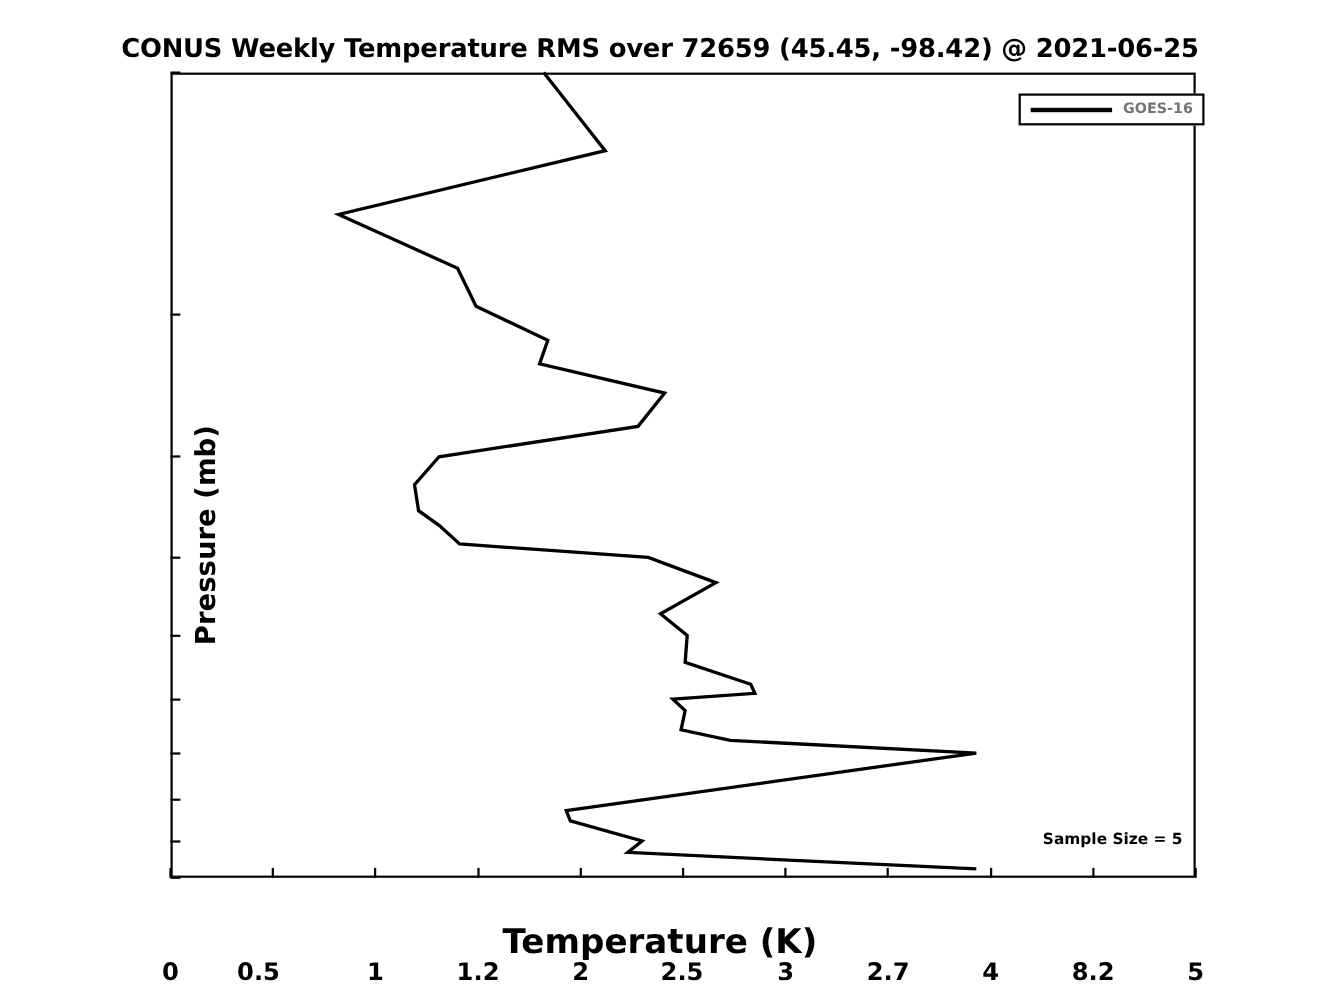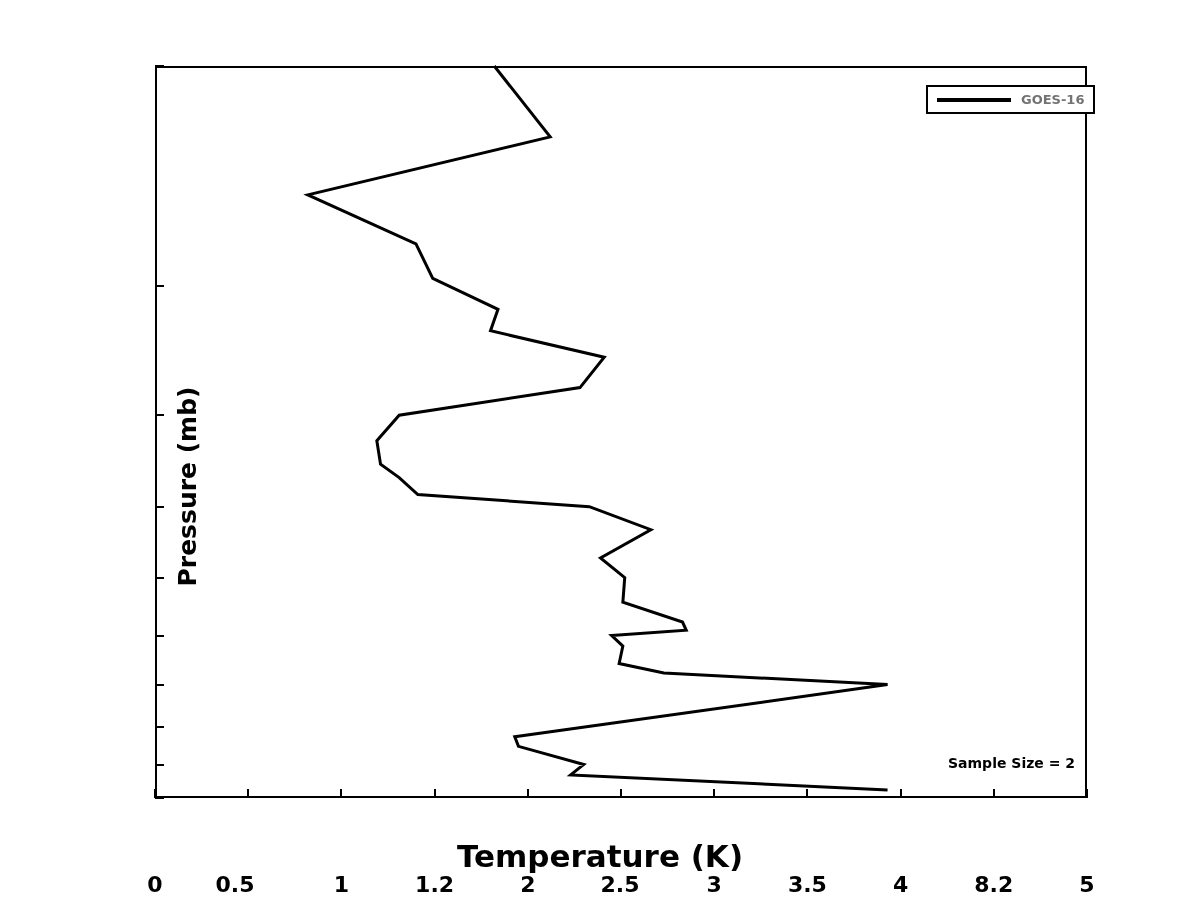--- a/index.html
+++ b/index.html
@@ -43,36 +43,37 @@
     position:absolute;left:793px;top:689px;
     font-family:"DejaVu Sans",sans-serif;font-weight:bold;font-size:14px;
     color:#000;white-space:nowrap;
   }
 </style>
 </head>
 <body>
 
 <div id="stage">
 
+  <div id="chart-title">CONUS Weekly Temperature RMS over 72659 (45.45, -98.42) @ 2021-06-25</div>
 
   <div id="plot-area">
     <div id="plot-frame"></div>
 
     <svg id="series-svg" viewBox="0 0 932 732" preserveAspectRatio="none">
         <polyline points="339.25,0.00 395.17,70.94 152.85,128.90 260.96,177.90 277.74,212.31 342.98,243.34 335.52,264.78 449.22,291.29 424.99,321.59 244.18,349.25 221.82,374.70 225.54,398.26 244.18,411.60 262.82,428.56 434.31,440.71 495.82,463.70 445.50,491.98 469.73,511.65 467.86,536.11 527.51,556.08 531.24,564.26 456.68,569.61 467.86,580.03 464.14,597.49 508.87,607.05 732.55,618.61 359.75,670.84 363.48,680.33 428.72,698.51 415.67,708.93 732.55,723.95" fill="none" stroke="#000000" stroke-width="3" stroke-linejoin="miter" stroke-linecap="butt"></polyline>
       </svg>
 
     <div id="yaxis-label">Pressure (mb)</div>
 
     <div id="legend">
       <span id="legend-swatch"></span>
       <span id="legend-label">GOES-16</span>
     </div>
 
-    <div id="sample-size">Sample Size = 2</div>
+    <div id="sample-size">Sample Size = 5</div>
   <div class="tick-mark ytick-mark" style="top: -1px;"></div>
       <div class="tick-mark ytick-mark" style="top: 219.354px;"></div>
       <div class="tick-mark ytick-mark" style="top: 348.253px;"></div>
       <div class="tick-mark ytick-mark" style="top: 439.708px;"></div>
       <div class="tick-mark ytick-mark" style="top: 510.646px;"></div>
       <div class="tick-mark ytick-mark" style="top: 568.607px;"></div>
       <div class="tick-mark ytick-mark" style="top: 617.612px;"></div>
       <div class="tick-mark ytick-mark" style="top: 660.062px;"></div>
       <div class="tick-mark ytick-mark" style="top: 697.506px;"></div>
       <div class="tick-mark ytick-mark" style="top: 731px;"></div>
@@ -84,21 +85,21 @@
       <div class="tick-label xtick-label" style="left: 186.4px;">1</div>
       <div class="tick-mark xtick-mark" style="left: 278.6px;"></div>
       <div class="tick-label xtick-label" style="left: 279.6px;">1.2</div>
       <div class="tick-mark xtick-mark" style="left: 371.8px;"></div>
       <div class="tick-label xtick-label" style="left: 372.8px;">2</div>
       <div class="tick-mark xtick-mark" style="left: 465px;"></div>
       <div class="tick-label xtick-label" style="left: 465px;">2.5</div>
       <div class="tick-mark xtick-mark" style="left: 558.2px;"></div>
       <div class="tick-label xtick-label" style="left: 559.2px;">3</div>
       <div class="tick-mark xtick-mark" style="left: 651.4px;"></div>
-      <div class="tick-label xtick-label" style="left: 652.4px;">3.5</div>
+      <div class="tick-label xtick-label" style="left: 652.4px;">2.7</div>
       <div class="tick-mark xtick-mark" style="left: 744.6px;"></div>
       <div class="tick-label xtick-label" style="left: 745.6px;">4</div>
       <div class="tick-mark xtick-mark" style="left: 837.8px;"></div>
       <div class="tick-label xtick-label" style="left: 838.8px;">8.2</div>
       <div class="tick-mark xtick-mark" style="left: 931px;"></div>
       <div class="tick-label xtick-label" style="left: 932px;">5</div>
     </div>
 
   <div id="xaxis-label">Temperature (K)</div>
 

